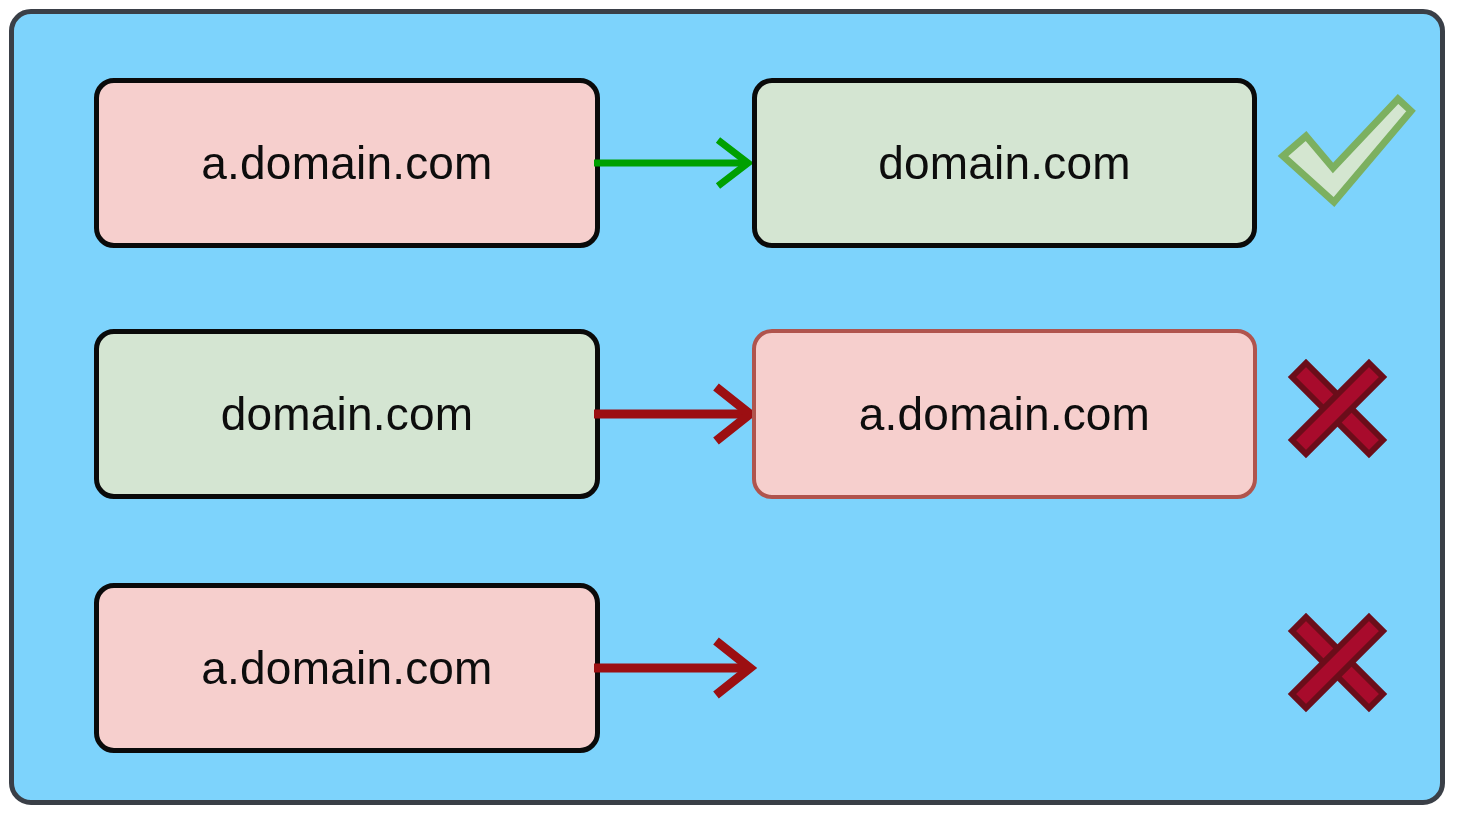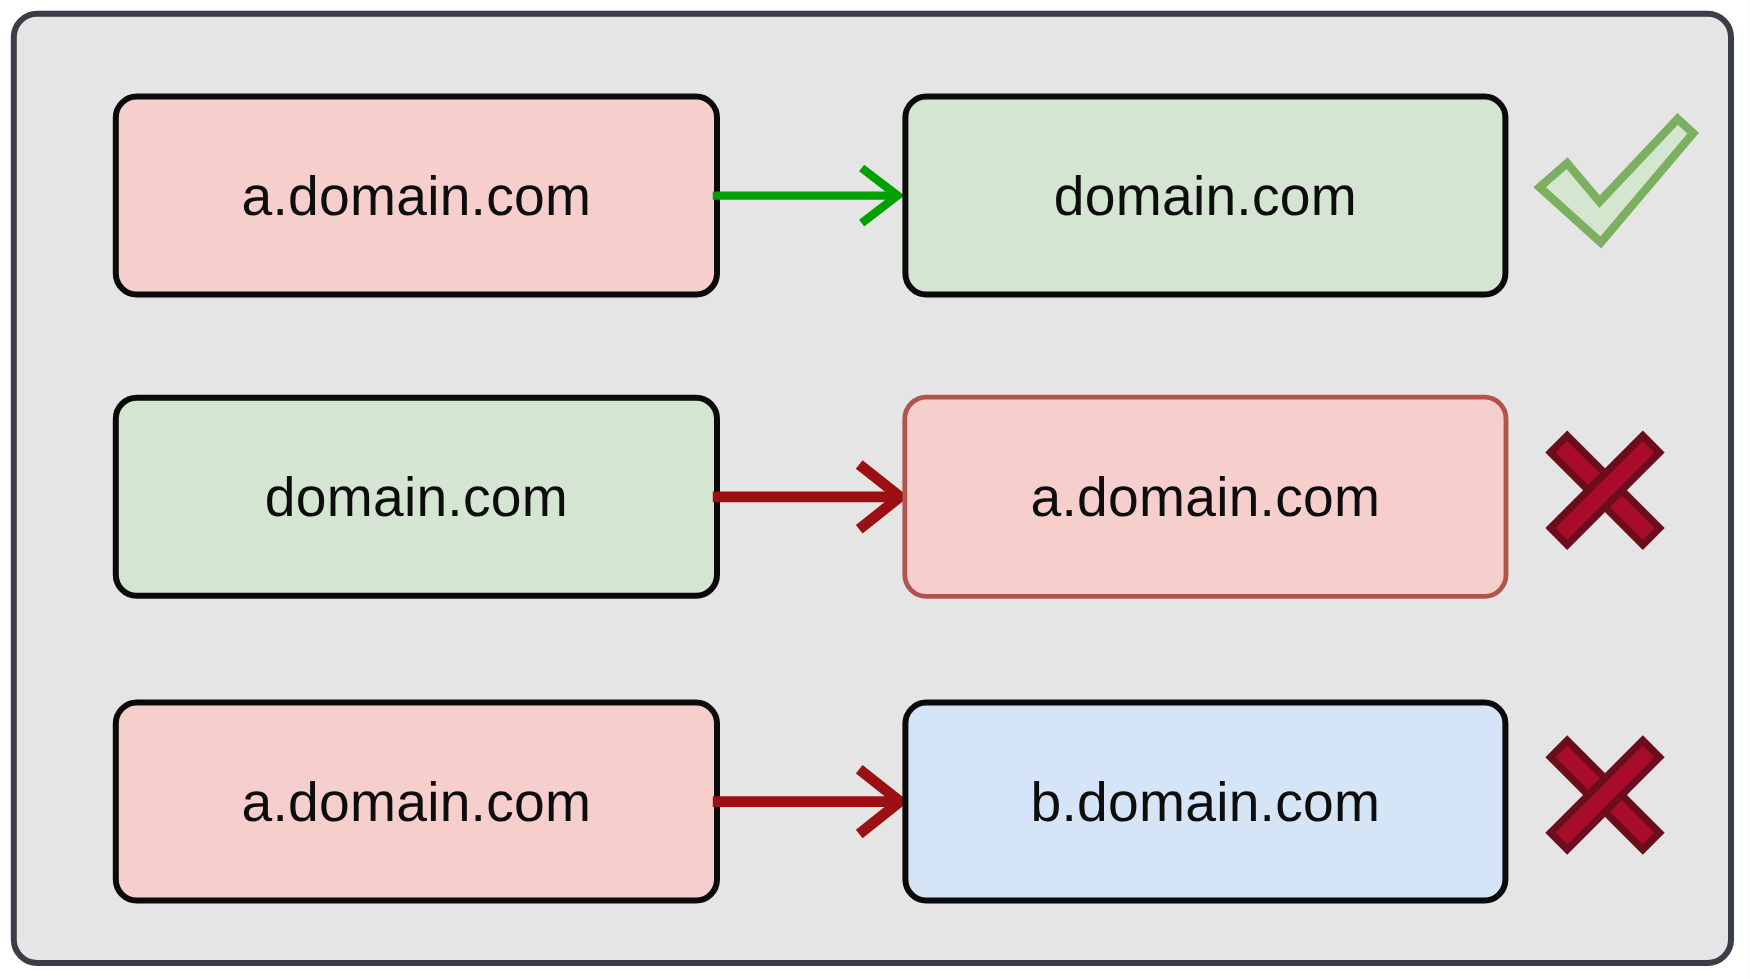--- a/index.html
+++ b/index.html
@@ -21,21 +21,21 @@
   }
 
   
   .outer-panel {
     position: absolute;
     left: 9px;
     top: 9px;
     width: 1436px;
     height: 796px;
     box-sizing: border-box;
-    background: #e5e5e5;
+    background: #7dd3fc;
     border: 5px solid #3a3f47;
     border-radius: 22px;
     padding-left: 22px;
   }
 
   
   .row {
     position: absolute;
     left: 0;
     width: 100%;
@@ -154,23 +154,20 @@
     <div class="row row-2">
       <div class="node node-left fill-pink border-black">
         <span>a.domain.com</span>
       </div>
 
       <svg class="arrow-svg" viewBox="0 0 168 170">
         <line x1="0" y1="85" x2="152" y2="85" stroke="#9c0f12" stroke-width="9"></line>
         <polyline points="122,58 156,85 122,112" fill="none" stroke="#9c0f12" stroke-width="9" stroke-linecap="butt" stroke-linejoin="miter"></polyline>
       </svg>
 
-      <div class="node node-right fill-blue border-black">
-        <span>b.domain.com</span>
-      </div>
 
       <div class="mark">
         <svg viewBox="0 0 140 170" width="140" height="170">
           <g stroke="#6b0d1a" stroke-width="6" fill="#a80b2c" stroke-linejoin="miter">
             <polygon points="16,48 30,34 107,111 93,125"></polygon>
             <polygon points="93,34 107,48 30,125 16,111"></polygon>
           </g>
         </svg>
       </div>
     </div>

